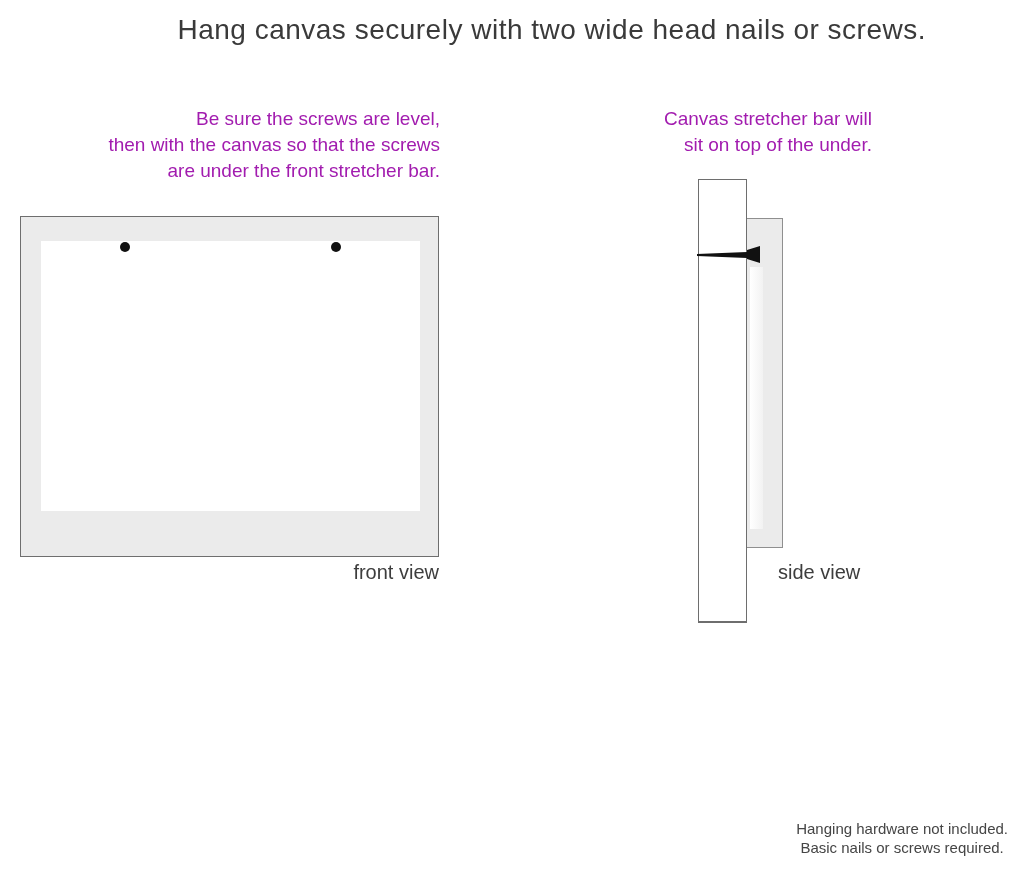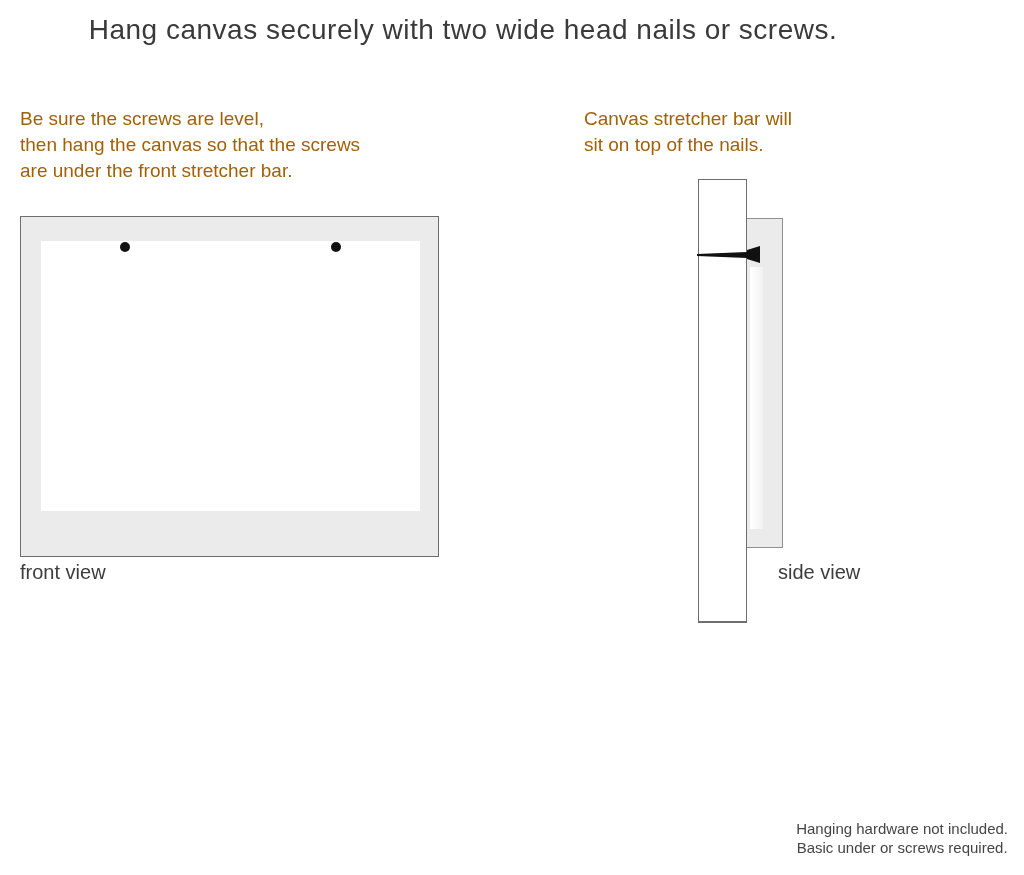--- a/index.html
+++ b/index.html
@@ -16,33 +16,33 @@
     color: #3b3b3b;
     overflow: hidden;
   }
 
   
   .title {
     position: absolute;
     top: 14px;
     left: 0;
     width: 926px;
-    text-align: center;
+    text-align: right;
     font-size: 28px;
     letter-spacing: 0.5px;
     color: #3a3a3a;
   }
 
   
   .note {
     position: absolute;
-    text-align: left;
+    text-align: right;
     font-size: 19px;
     line-height: 26px;
-    color: #a16207;
+    color: #a21caf;
   }
   .note-left  { top: 106px; left: 20px;  width: 420px; }
   .note-right { top: 106px; left: 584px; width: 288px; }
 
   
   .front-canvas {
     position: absolute;
     left: 20px;
     top: 216px;
     width: 419px;
@@ -71,20 +71,21 @@
 
   .view-label {
     position: absolute;
     font-size: 20px;
     color: #3d3d3d;
   }
   .label-front {
     left: 20px;
     top: 561px;
     width: 419px;
+    text-align: right;
   }
   .label-side {
     left: 778px;
     top: 561px;
   }
 
   
   .side-canvas {
     position: absolute;
     left: 745px;
@@ -135,27 +136,27 @@
 </style>
 </head>
 <body>
 
 <div class="page">
 
   <div class="title">Hang canvas securely with two wide head nails or screws.</div>
 
   <div class="note note-left">
     <div>Be sure the screws are level,</div>
-    <div>then hang the canvas so that the screws</div>
+    <div>then with the canvas so that the screws</div>
     <div>are under the front stretcher bar.</div>
   </div>
 
   <div class="note note-right">
     <div>Canvas stretcher bar will</div>
-    <div>sit on top of the nails.</div>
+    <div>sit on top of the under.</div>
   </div>
 
   <div class="front-canvas">
     <div class="front-inner"></div>
     <div class="screw-dot screw-left"></div>
     <div class="screw-dot screw-right"></div>
   </div>
   <div class="view-label label-front">front view</div>
 
   <div class="side-canvas">
@@ -163,16 +164,16 @@
   </div>
   <div class="side-bar"></div>
   <svg class="nail" viewBox="0 0 68 22" xmlns="http://www.w3.org/2000/svg">
     <polygon points="1,10 51,8 51,14 1,12" fill="#111111"></polygon>
     <polygon points="51,6 64,2 64,19 51,15" fill="#111111"></polygon>
   </svg>
   <div class="view-label label-side">side view</div>
 
   <div class="footer-note">
     <div>Hanging hardware not included.</div>
-    <div>Basic under or screws required.</div>
+    <div>Basic nails or screws required.</div>
   </div>
 
 </div>
 
 </body></html>

